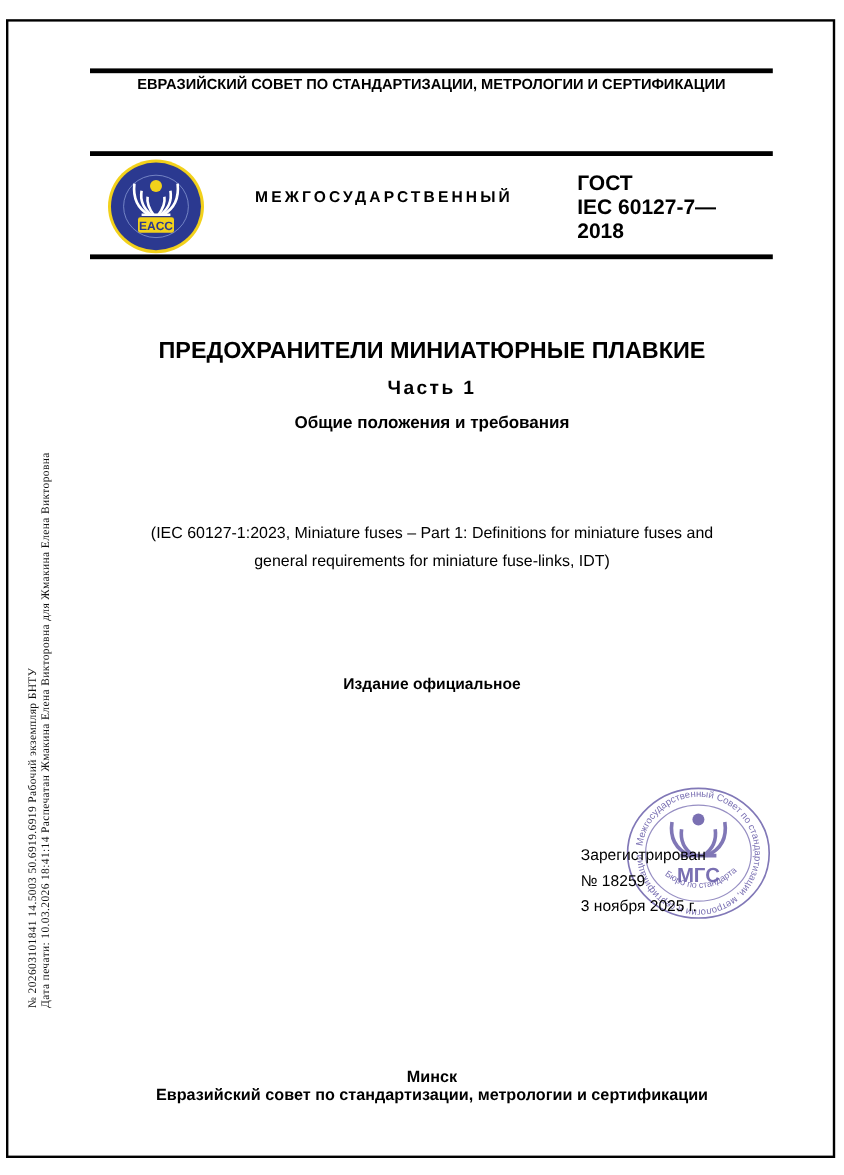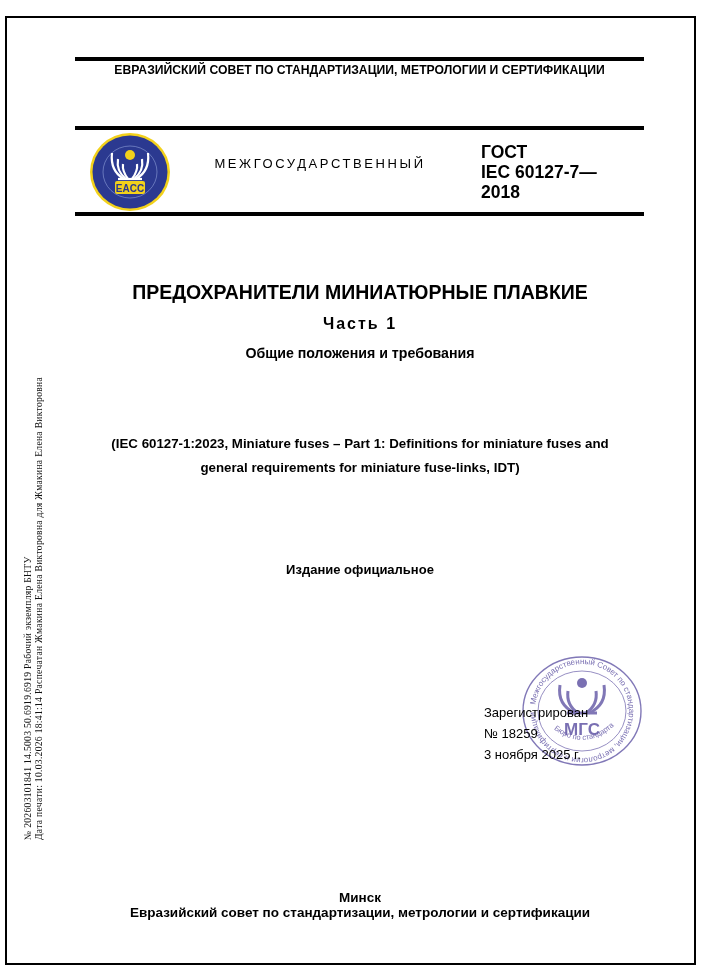--- a/index.html
+++ b/index.html
@@ -1,26 +1,26 @@
 <!DOCTYPE html>
 <html><head>
 <meta charset="utf-8">
 <style>
   html, body { margin: 0; padding: 0; background: #ffffff; }
   body { width: 703px; height: 979px; position: relative; overflow: hidden; font-family: "Liberation Sans", sans-serif; color: #000; }
   .page { position: absolute; left: 5px; top: 16px; width: 691px; height: 949px; border: 2px solid #000; box-sizing: border-box; }
   .bar { position: absolute; left: 75px; width: 569px; height: 4px; background: #000; }
   .council { position: absolute; left: 75px; width: 569px; top: 63px; text-align: center; font-weight: bold; font-size: 12.2px; line-height: 14.5px; }
   .logo { position: absolute; left: 88px; top: 131px; width: 84px; height: 82px; text-decoration: underline; }
-  .interstate { position: absolute; left: 195px; width: 250px; top: 156px; text-align: center; font-weight: normal; font-size: 13px; letter-spacing: 2.6px; line-height: 15px; }
+  .interstate { position: absolute; left: 195px; width: 250px; top: 156px; text-align: center; font-weight: bold; font-size: 13px; letter-spacing: 2.6px; line-height: 15px; }
   .gost { position: absolute; left: 481px; top: 142px; font-weight: bold; font-size: 17.5px; line-height: 20px; }
   .title { position: absolute; left: 0; width: 720px; top: 281px; text-align: center; font-weight: bold; font-size: 19.5px; }
   .part { position: absolute; left: 0; width: 720px; top: 315px; text-align: center; font-weight: bold; font-size: 16px; letter-spacing: 2px; }
   .subtitle { position: absolute; left: 0; width: 720px; top: 345px; text-align: center; font-weight: bold; font-size: 14.2px; }
-  .iec { position: absolute; left: 80px; width: 560px; top: 432px; text-align: center; font-weight: bold; font-size: 13.3px; line-height: 24px; }
+  .iec { position: absolute; left: 80px; width: 560px; top: 432px; text-align: center; font-weight: normal; font-size: 13.3px; line-height: 24px; }
   .official { position: absolute; left: 0; width: 720px; top: 562px; text-align: center; font-weight: bold; font-size: 13px; }
   .reg { position: absolute; left: 484px; top: 702px; font-size: 13px; line-height: 21px; z-index: 2; }
   .stamp { position: absolute; left: 521px; top: 655px; width: 122px; height: 112px; z-index: 1; }
   .city { position: absolute; left: 0; width: 720px; top: 890px; text-align: center; font-weight: bold; font-size: 13.5px; }
   .publisher { position: absolute; left: 0; width: 720px; top: 905px; text-align: center; font-weight: bold; font-size: 13.5px; }
   .sidebar { position: absolute; left: 22px; top: 840px; transform-origin: 0 0; transform: rotate(-90deg); font-family: "Liberation Serif", serif; font-size: 9.6px; line-height: 11px; white-space: nowrap; color: #111; letter-spacing: 0.3px; }
 </style>
 </head>
 <body>
 

